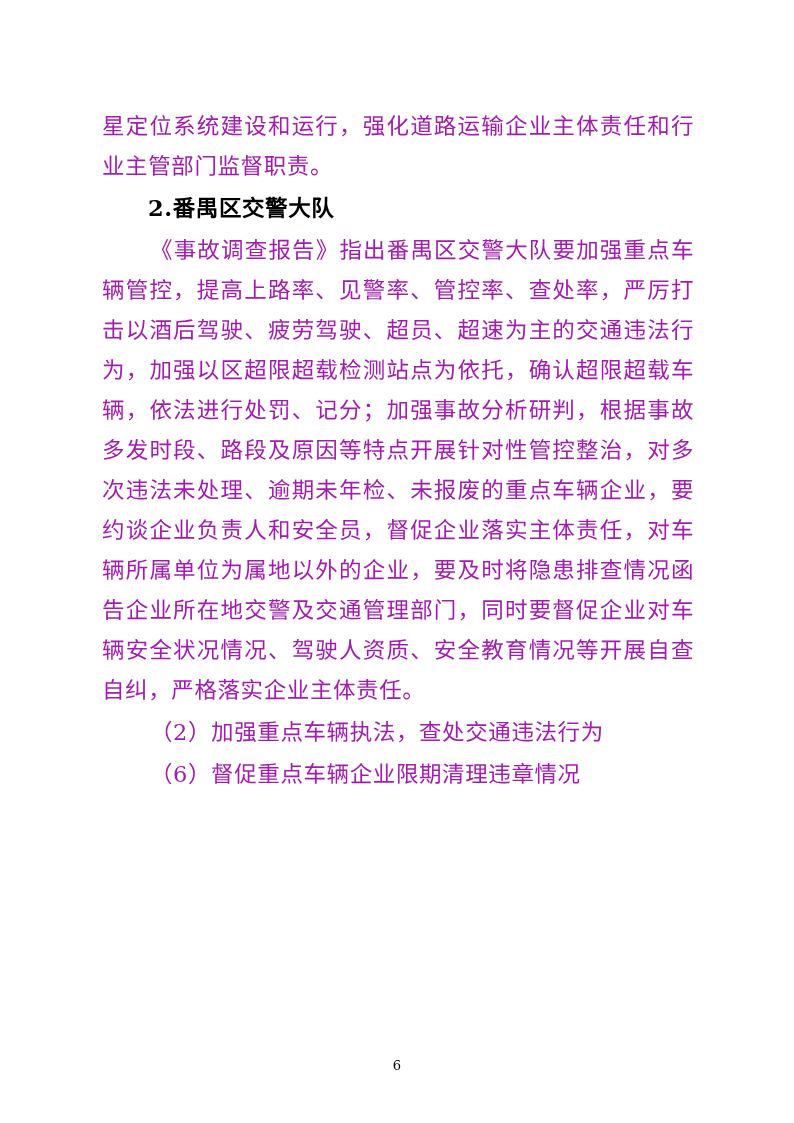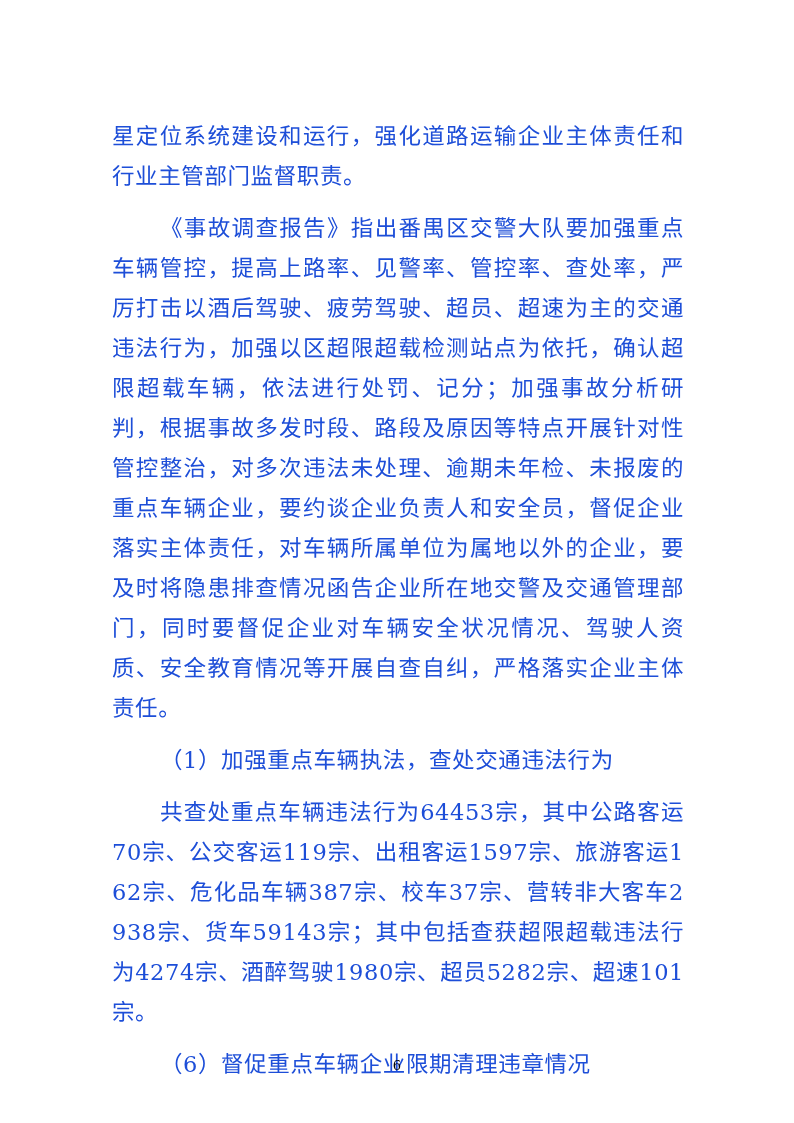--- a/index.html
+++ b/index.html
@@ -22,25 +22,25 @@
   .content {
     position: absolute;
     left: 100px;
     top: 104px;
     width: 596px;
   }
   .para {
     font-family: "DejaVu Serif", "Liberation Serif", serif;
     font-size: 22.5px;
     line-height: 40px;
-    color: #1d4ed8;
+    color: #a21caf;
     text-align: justify;
     text-justify: inter-character;
     letter-spacing: 0.6px;
-    margin: 12px;
+    margin: 2px;
     white-space: normal;
     word-break: break-all;
   }
   .para.indent {
     text-indent: 48px;
   }
   .heading {
     font-family: "DejaVu Serif", "Liberation Serif", serif;
     font-size: 22.5px;
     line-height: 40px;
@@ -64,27 +64,27 @@
 </style>
 </head>
 <body>
 
 <div class="page">
 
   <div class="content">
 
     <p class="para">星定位系统建设和运行，强化道路运输企业主体责任和行业主管部门监督职责。</p>
 
+    <p class="heading">2.番禺区交警大队</p>
 
     <p class="para indent">《事故调查报告》指出番禺区交警大队要加强重点车辆管控，提高上路率、见警率、管控率、查处率，严厉打击以酒后驾驶、疲劳驾驶、超员、超速为主的交通违法行为，加强以区超限超载检测站点为依托，确认超限超载车辆，依法进行处罚、记分；加强事故分析研判，根据事故多发时段、路段及原因等特点开展针对性管控整治，对多次违法未处理、逾期未年检、未报废的重点车辆企业，要约谈企业负责人和安全员，督促企业落实主体责任，对车辆所属单位为属地以外的企业，要及时将隐患排查情况函告企业所在地交警及交通管理部门，同时要督促企业对车辆安全状况情况、驾驶人资质、安全教育情况等开展自查自纠，严格落实企业主体责任。</p>
 
 
-    <p class="para indent">（1）加强重点车辆执法，查处交通违法行为</p>
+    <p class="para indent">（2）加强重点车辆执法，查处交通违法行为</p>
 
-    <p class="para indent">共查处重点车辆违法行为64453宗，其中公路客运70宗、公交客运119宗、出租客运1597宗、旅游客运162宗、危化品车辆387宗、校车37宗、营转非大客车2938宗、货车59143宗；其中包括查获超限超载违法行为4274宗、酒醉驾驶1980宗、超员5282宗、超速101宗。</p>
 
     <p class="para indent">（6）督促重点车辆企业限期清理违章情况</p>
 
   </div>
 
   <div class="page-number">6</div>
 
 </div>
 
 </body></html>

